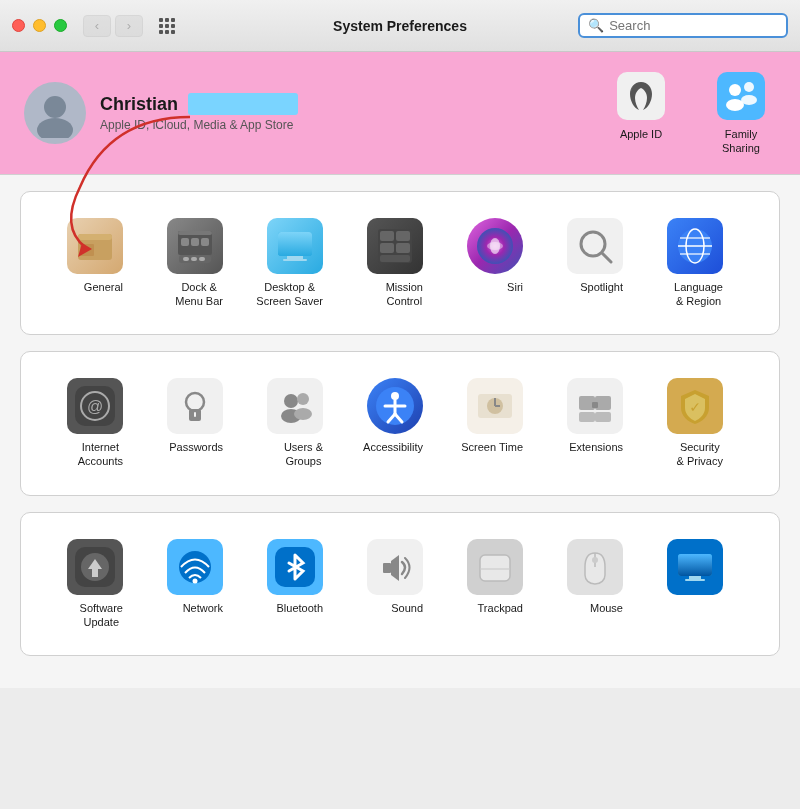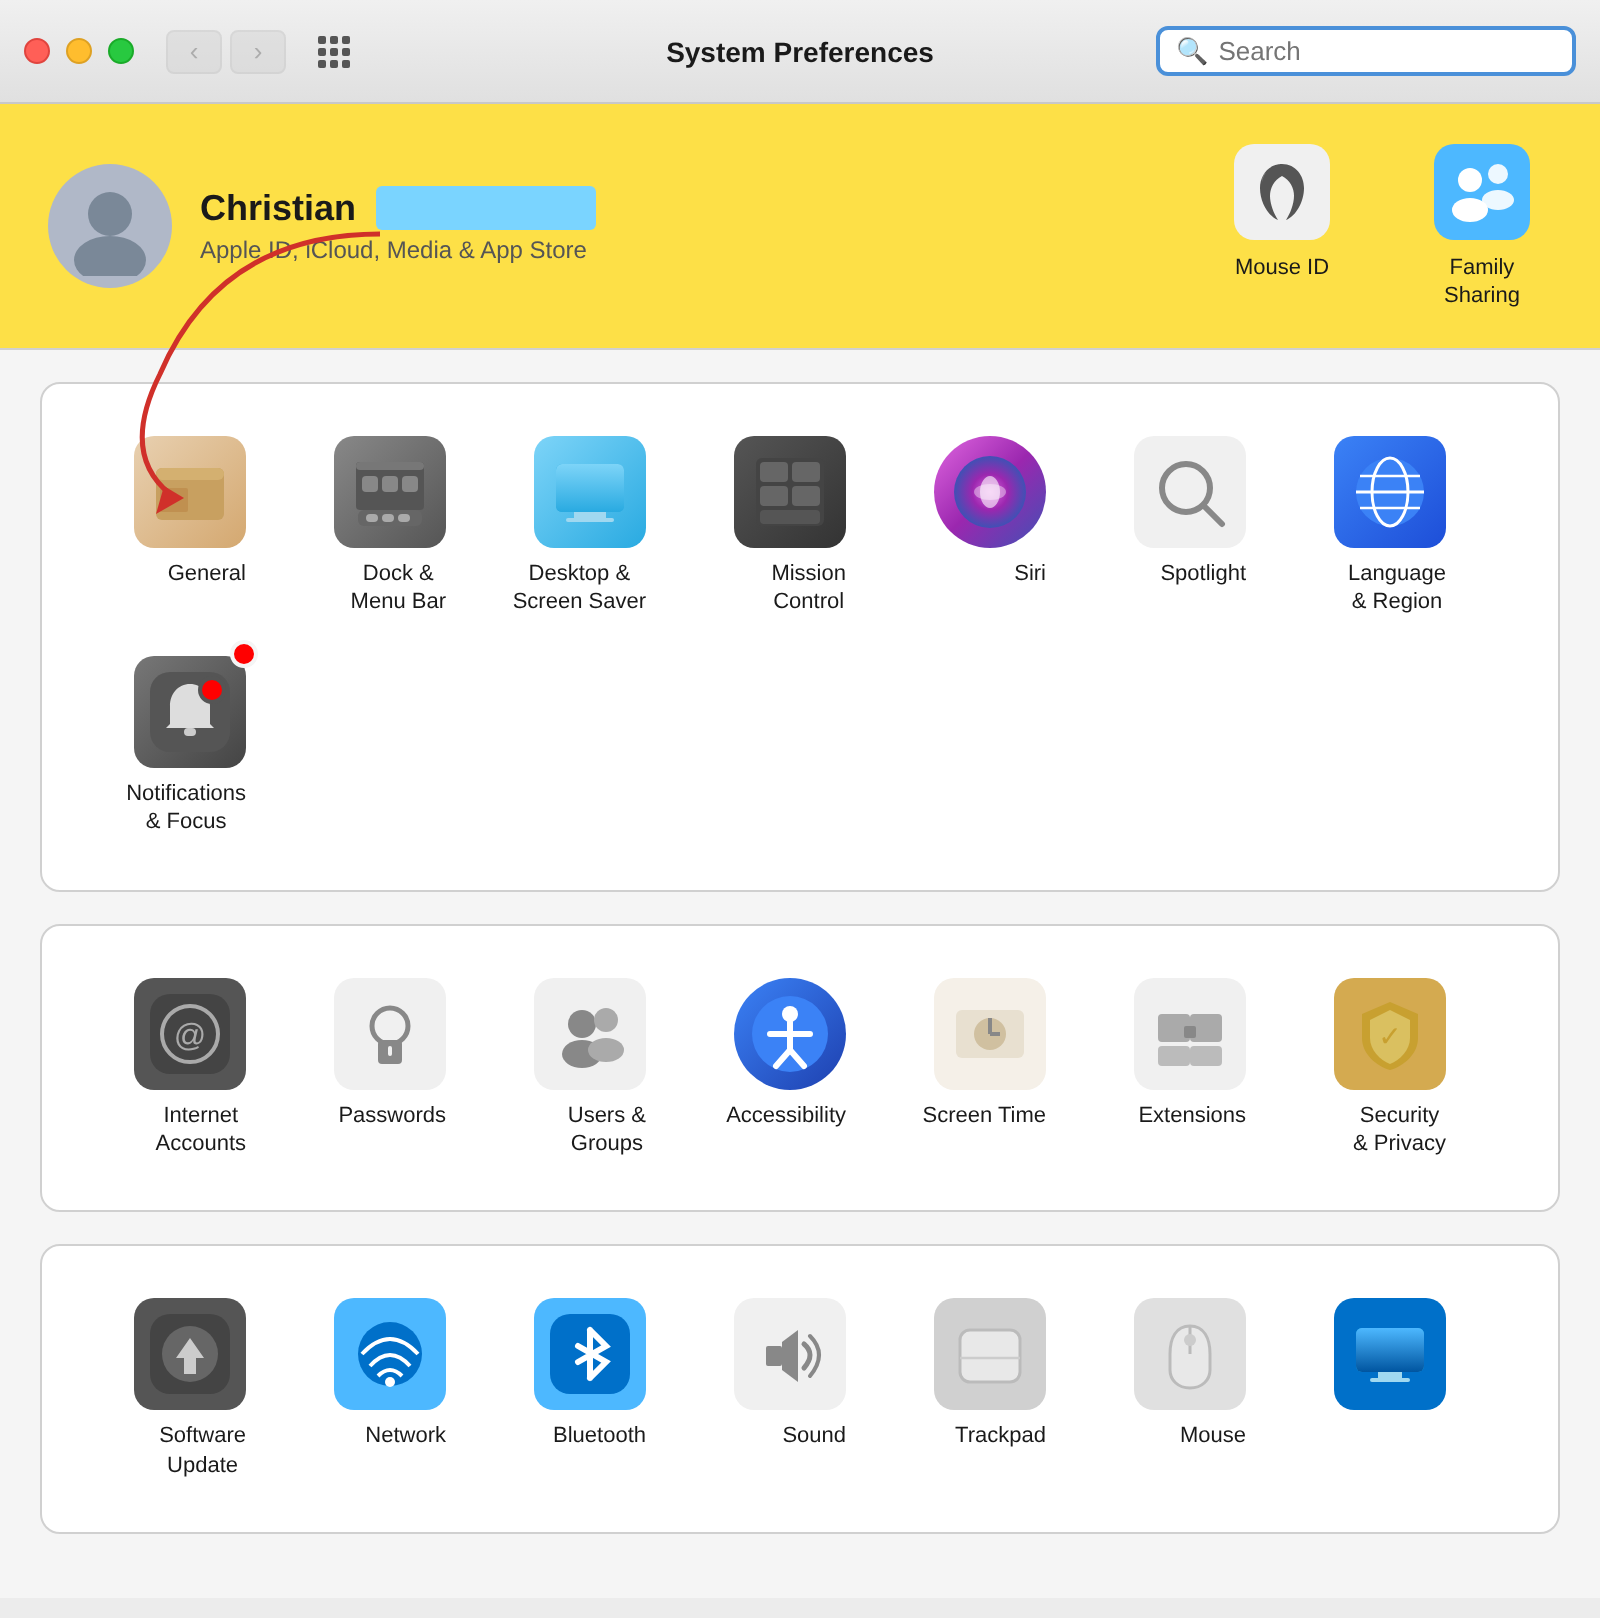--- a/index.html
+++ b/index.html
@@ -104,21 +104,21 @@
     }
 
     
     .main-content {
       background: #f5f5f5;
       padding: 0;
     }
 
     
     .profile-section {
-      background: #fde047;
+      background: #f9a8d4;
       padding: 18px 24px 18px 24px;
       display: flex;
       align-items: center;
       border-bottom: 1px solid #d0d0d0;
       position: relative;
     }
     .avatar {
       width: 62px;
       height: 62px;
       border-radius: 50%;
@@ -318,21 +318,21 @@
     <div class="profile-right">
 
       <div class="profile-pref-item">
         <div class="icon-wrap">
           <svg width="48" height="48" viewBox="0 0 48 48">
             <rect width="48" height="48" rx="10" fill="#f0f0f0"></rect>
             <text x="24" y="34" font-size="26" text-anchor="middle" fill="#333"></text>
             <path d="M24 8 C18 8 14 13 14 18 C14 13 17 10 21 10 C22 9 22 8 24 8 Z M24 8 C17 8 13 14 13 20 C13 27 17 34 22 36 C20 33 18 28 18 24 C18 20 20 16 24 14 C28 16 30 20 30 24 C30 28 28 33 26 36 C31 34 35 27 35 20 C35 14 31 8 24 8 Z" fill="#555" transform="translate(0,2)"></path>
           </svg>
         </div>
-        <span class="label">Mouse ID</span>
+        <span class="label">Apple ID</span>
       </div>
 
       <div class="profile-pref-item">
         <div class="icon-wrap">
           <svg width="48" height="48" viewBox="0 0 48 48">
             <rect width="48" height="48" rx="10" fill="#4db8ff"></rect>
             <circle cx="18" cy="18" r="6" fill="white"></circle>
             <ellipse cx="18" cy="33" rx="9" ry="6" fill="white"></ellipse>
             <circle cx="32" cy="15" r="5" fill="white" opacity="0.9"></circle>
             <ellipse cx="32" cy="28" rx="8" ry="5" fill="white" opacity="0.9"></ellipse>
@@ -442,31 +442,20 @@
               <circle cx="20" cy="20" r="17" fill="#3b82f6"></circle>
               <ellipse cx="20" cy="20" rx="9" ry="17" fill="none" stroke="white" stroke-width="1.5"></ellipse>
               <line x1="3" y1="20" x2="37" y2="20" stroke="white" stroke-width="1.5"></line>
               <line x1="5" y1="12" x2="35" y2="12" stroke="white" stroke-width="1.2"></line>
               <line x1="5" y1="28" x2="35" y2="28" stroke="white" stroke-width="1.2"></line>
             </svg>
           </div>
           <span class="pref-label">Language<br>&amp; Region</span>
         </div>
 
-        <div class="pref-item notif-badge" style="position:relative;">
-          <div class="pref-icon icon-notif" style="border-radius:10px; position:relative;">
-            <svg width="40" height="40" viewBox="0 0 40 40">
-              <rect width="40" height="40" rx="10" fill="#555"></rect>
-              <path d="M20 6 C14 6 10 11 10 17 L10 26 L8 28 L32 28 L30 26 L30 17 C30 11 26 6 20 6 Z" fill="#ddd"></path>
-              <rect x="17" y="28" width="6" height="4" rx="2" fill="#ccc"></rect>
-              <circle cx="31" cy="9" r="6" fill="red" stroke="#555" stroke-width="2"></circle>
-            </svg>
-          </div>
-          <span class="pref-label">Notifications<br>&amp; Focus</span>
-        </div>
       </div>
     </div>
 
     <div class="prefs-section">
       <div class="prefs-row">
 
         <div class="pref-item">
           <div class="pref-icon" style="border-radius:10px; background:#555;">
             <svg width="40" height="40" viewBox="0 0 40 40">
               <rect width="40" height="40" rx="10" fill="#444"></rect>

